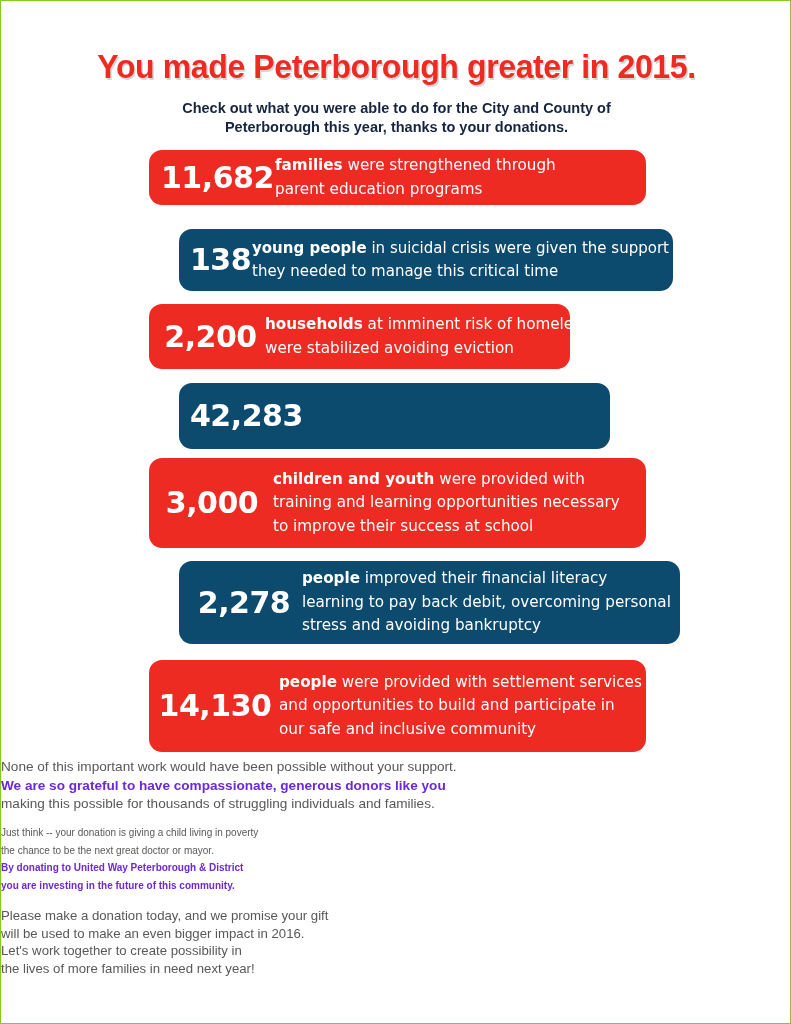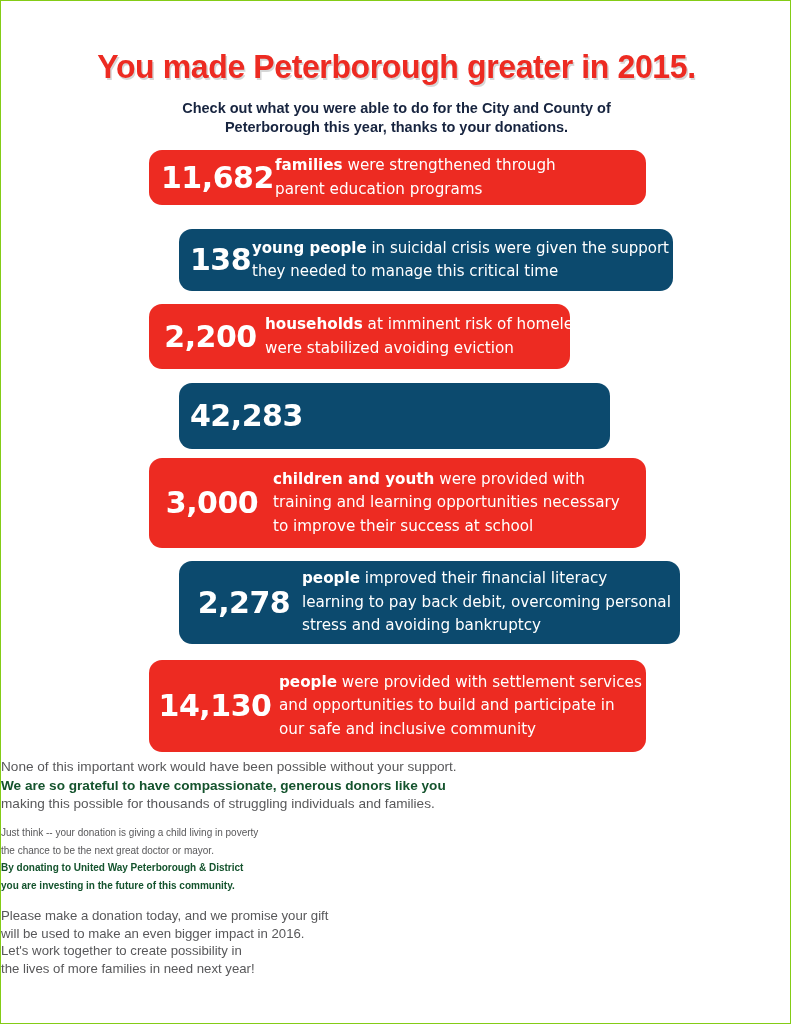--- a/index.html
+++ b/index.html
@@ -111,21 +111,21 @@
     left: 0;
     width: 791px;
     font-family: "Liberation Sans", sans-serif;
     color: #58585A;
     font-size: 13.6px;
     line-height: 18.5px;
   }
   .para span { display: block; }
   .para .strong {
     font-weight: bold;
-    color: #14532d;
+    color: #6d28d9;
   }
   #para-1 { top: 757px; }
   #para-2 { top: 823px; font-size: 10px; line-height: 17.5px; }
   #para-3 { top: 906px; font-size: 13.2px; line-height: 17.5px; }
 </style>
 </head>
 <body>
 
 <div id="page">
 

